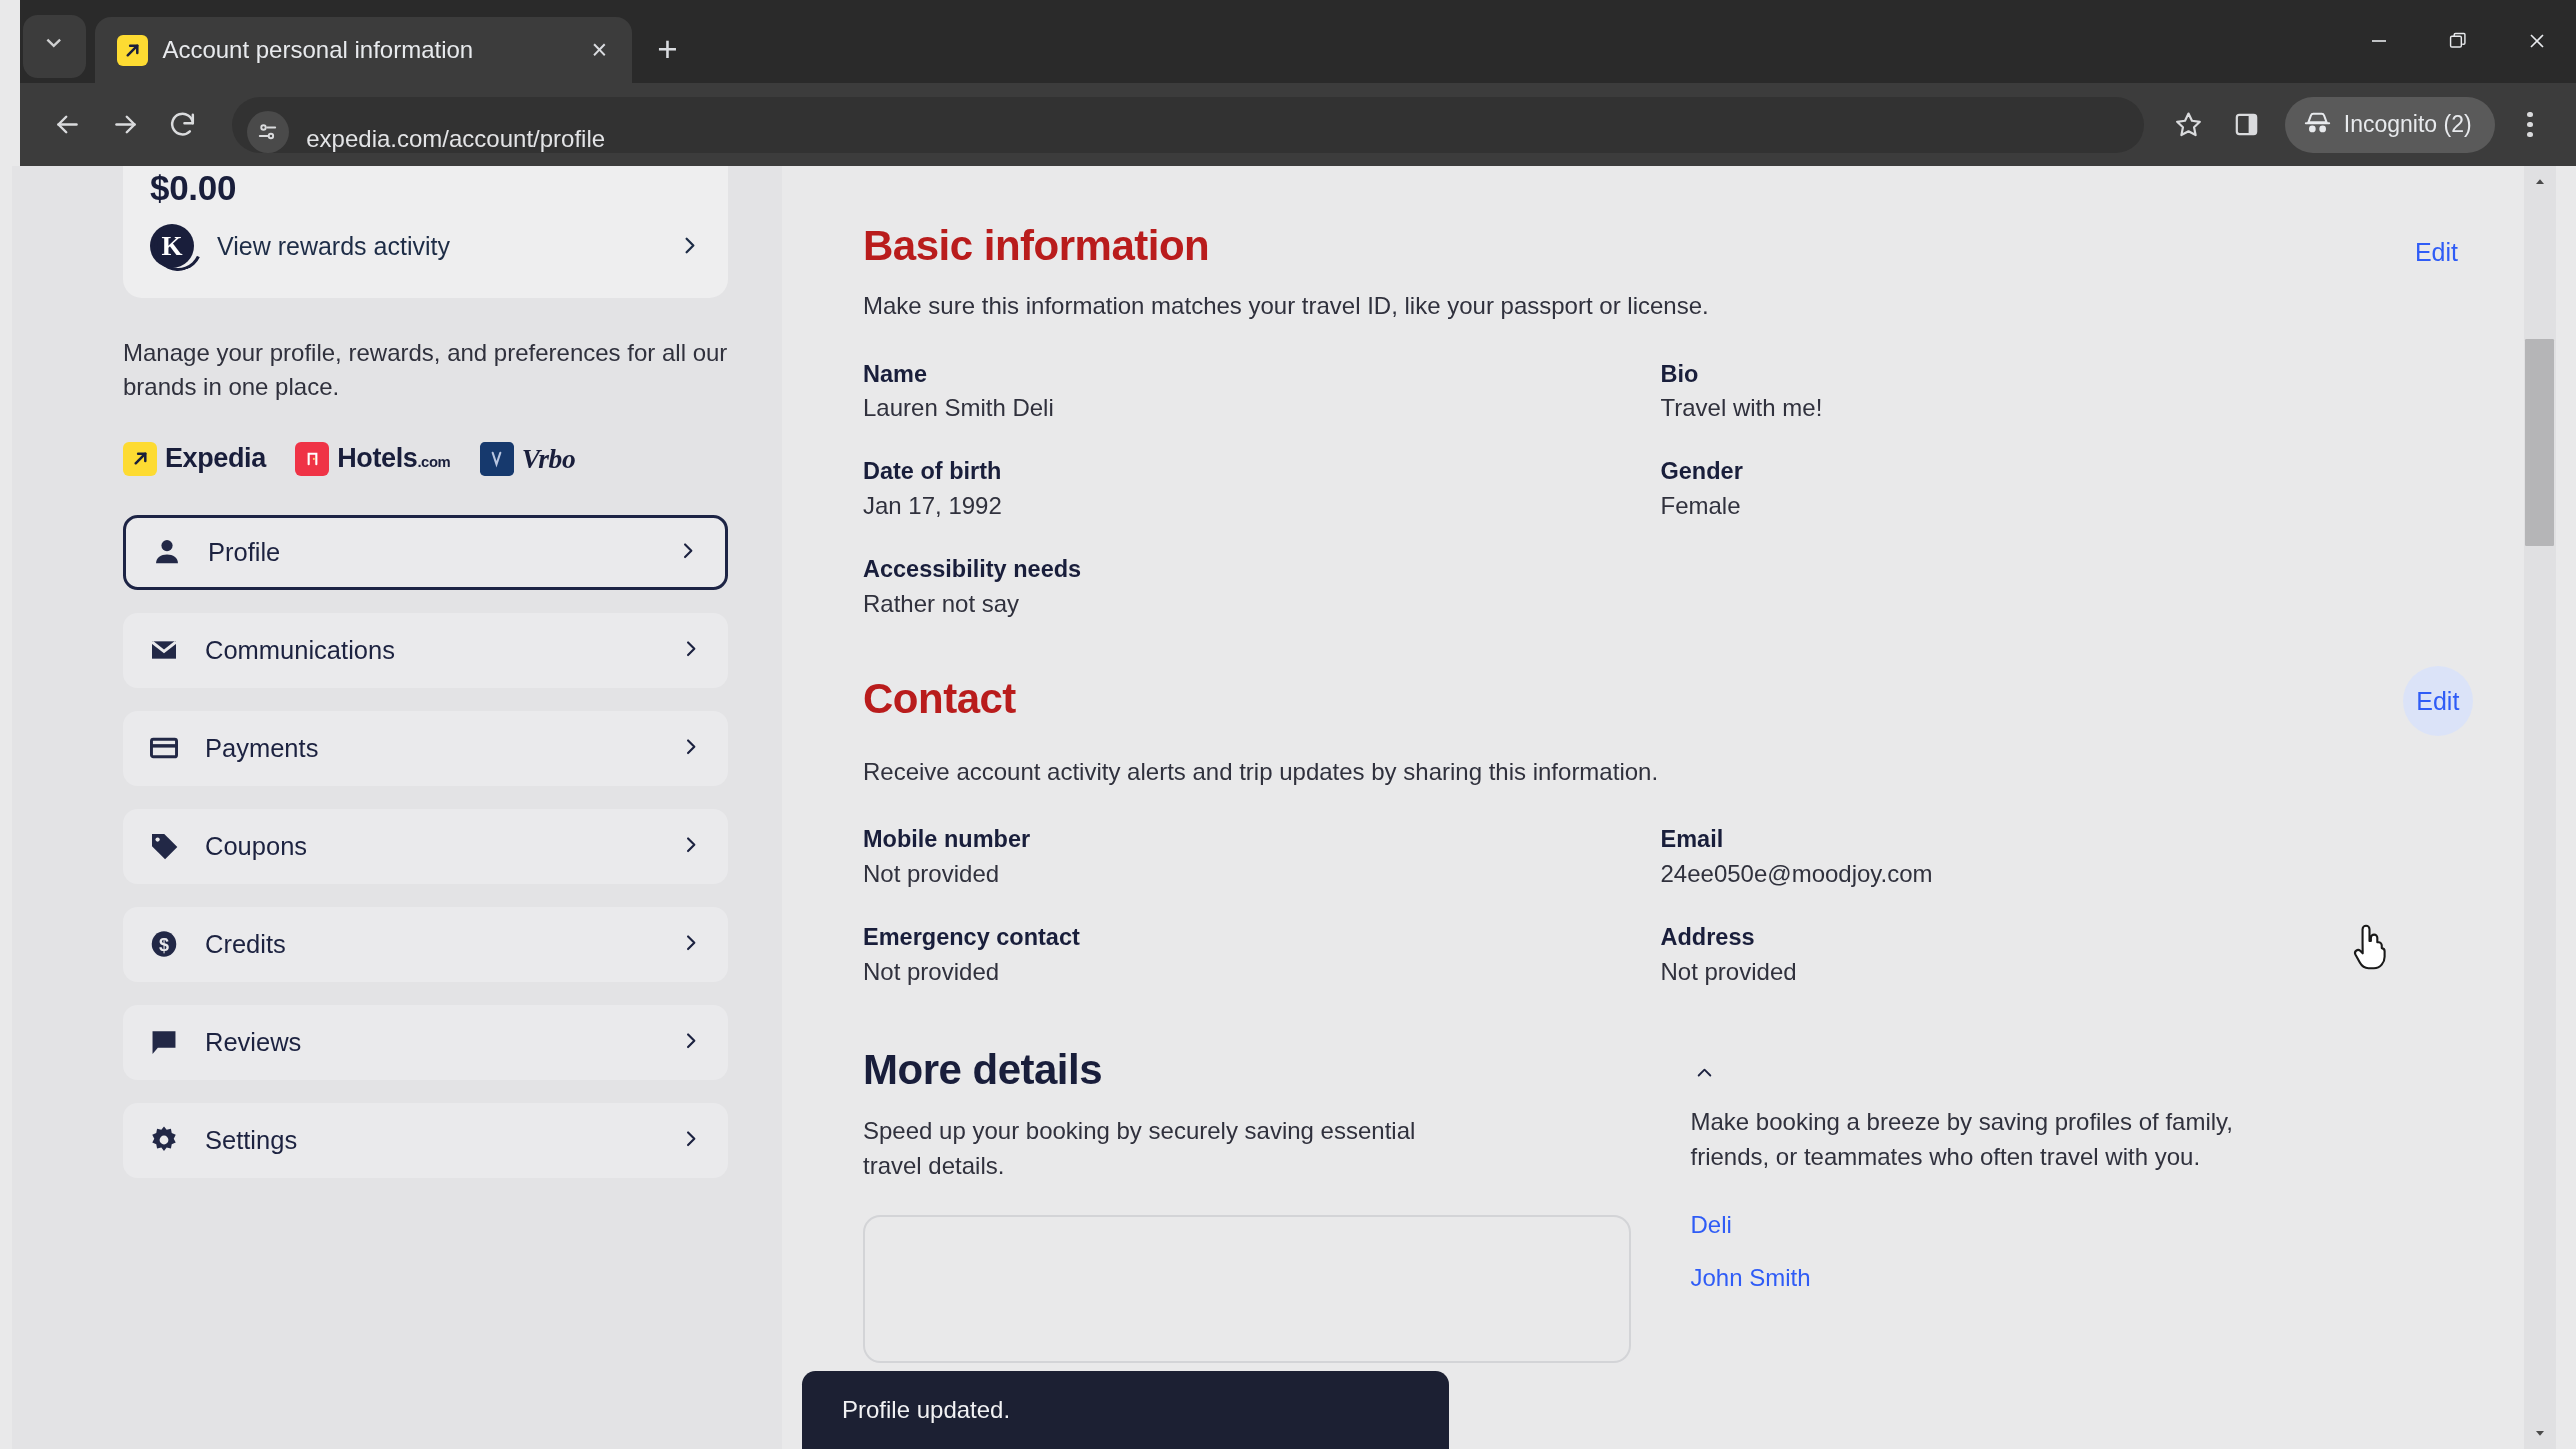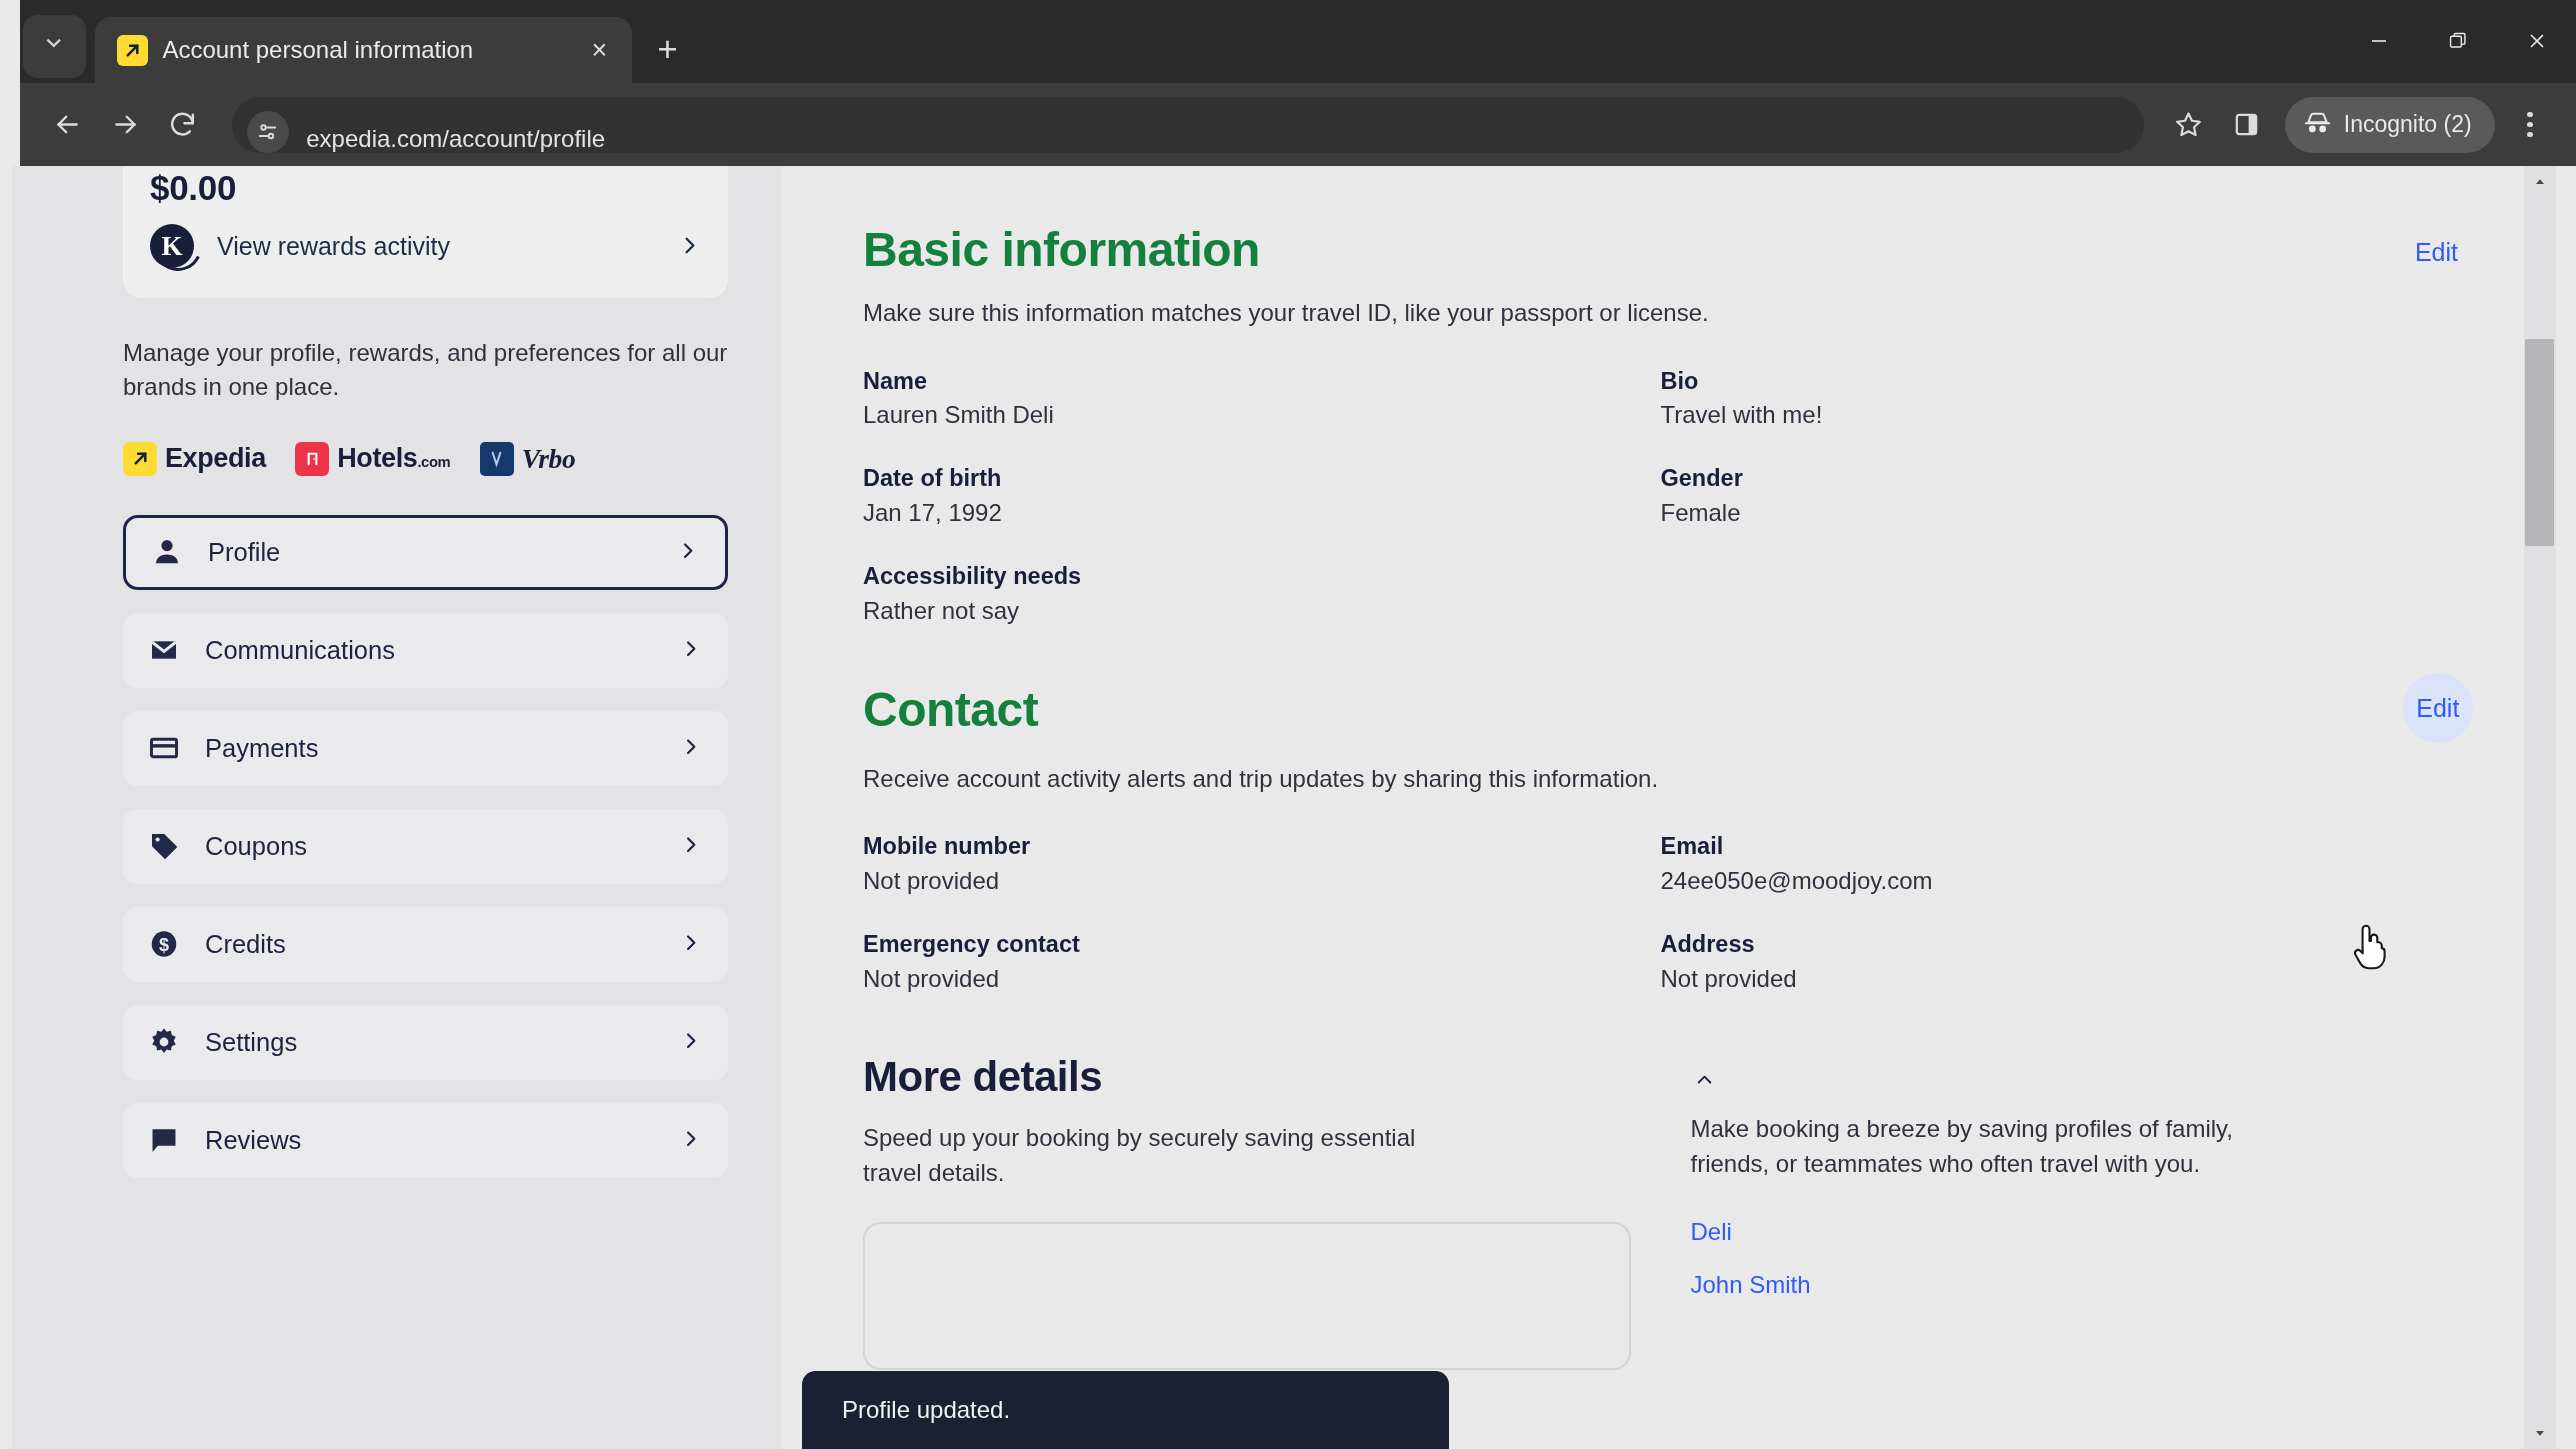--- a/index.html
+++ b/index.html
@@ -192,21 +192,21 @@
   
   .content {
     flex: 1 1 auto; background: #e9e9ea;
     padding: 0 98px 0 81px; position: relative; overflow: hidden;
   }
   .section { position: relative; }
   .section-head {
     display: flex; align-items: flex-start; justify-content: space-between;
   }
   .section-title {
-    font-size: 48px; font-weight: 700; color: #15803d; letter-spacing: -0.5px;
+    font-size: 42px; font-weight: 700; color: #b91c1c; letter-spacing: -0.5px;
   }
   .edit-link {
     font-size: 25px; color: #2f5cf6; line-height: 1.2; padding-top: 14.8px;
   }
   .edit-link.hovered {
     background: #dbe3f8; border-radius: 50%;
     width: 70px; height: 70px; display: flex;
     align-items: center; justify-content: center; padding: 0;
     margin-top: -9.4px; margin-right: -14.8px;
   }
@@ -509,39 +509,39 @@
               <span class="nav-chevron">
                 <svg viewBox="0 0 24 24" fill="none" stroke="currentColor" stroke-width="2.4" stroke-linecap="round" stroke-linejoin="round">
                     <path d="M9 5l7 7-7 7"></path>
                   </svg>
               </span>
             </div>
 
             <div class="nav-item">
               <span class="nav-icon">
                 <svg viewBox="0 0 24 24" fill="currentColor">
-                    <path d="M12 1.8l2 2.6 3.2-.8.6 3.2 3 1.3-1.5 2.9 1.5 2.9-3 1.3-.6 3.2-3.2-.8-2 2.6-2-2.6-3.2.8-.6-3.2-3-1.3 1.5-2.9-1.5-2.9 3-1.3.6-3.2 3.2.8z"></path>
-                    <circle cx="12" cy="12" r="3.3" fill="#eaeaec"></circle>
-                  </svg>
-              </span>
-              <span class="nav-label">Settings</span>
+                    <path d="M3.4 4h17.2v12.4H7.4L3.4 21z"></path>
+                  </svg>
+              </span>
+              <span class="nav-label">Reviews</span>
               <span class="nav-chevron">
                 <svg viewBox="0 0 24 24" fill="none" stroke="currentColor" stroke-width="2.4" stroke-linecap="round" stroke-linejoin="round">
                     <path d="M9 5l7 7-7 7"></path>
                   </svg>
               </span>
             </div>
 
             <div class="nav-item">
               <span class="nav-icon">
                 <svg viewBox="0 0 24 24" fill="currentColor">
-                    <path d="M3.4 4h17.2v12.4H7.4L3.4 21z"></path>
-                  </svg>
-              </span>
-              <span class="nav-label">Reviews</span>
+                    <path d="M12 1.8l2 2.6 3.2-.8.6 3.2 3 1.3-1.5 2.9 1.5 2.9-3 1.3-.6 3.2-3.2-.8-2 2.6-2-2.6-3.2.8-.6-3.2-3-1.3 1.5-2.9-1.5-2.9 3-1.3.6-3.2 3.2.8z"></path>
+                    <circle cx="12" cy="12" r="3.3" fill="#eaeaec"></circle>
+                  </svg>
+              </span>
+              <span class="nav-label">Settings</span>
               <span class="nav-chevron">
                 <svg viewBox="0 0 24 24" fill="none" stroke="currentColor" stroke-width="2.4" stroke-linecap="round" stroke-linejoin="round">
                     <path d="M9 5l7 7-7 7"></path>
                   </svg>
               </span>
             </div>
 
           </nav>
         </div>
       </aside>

